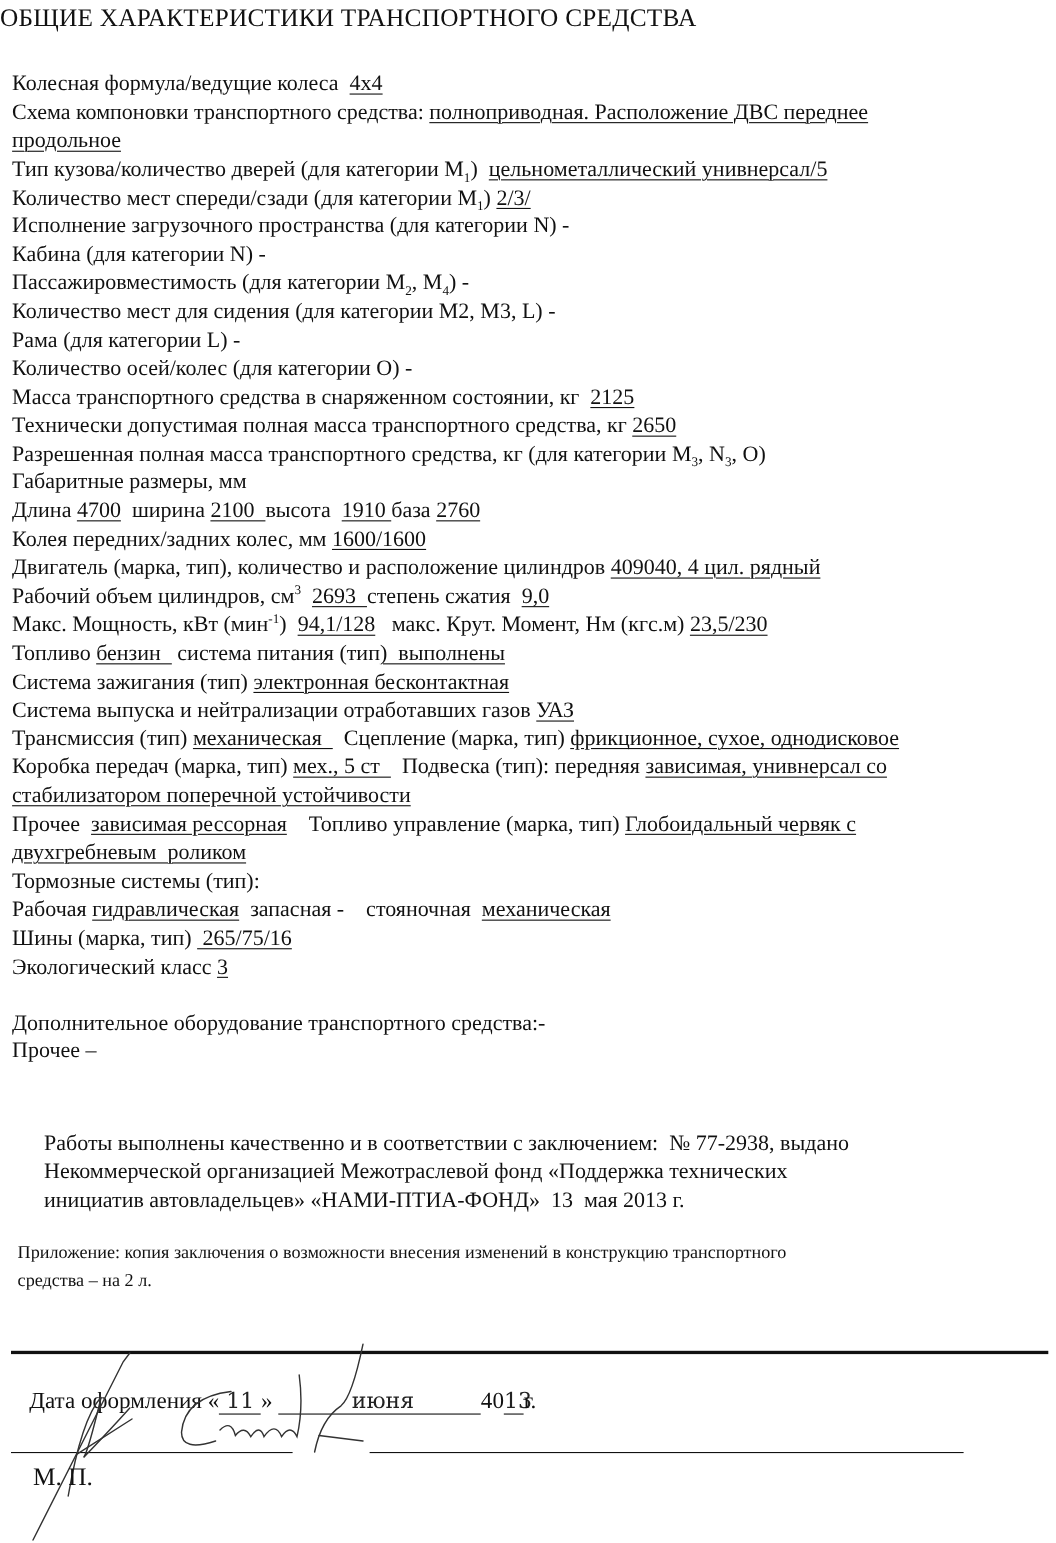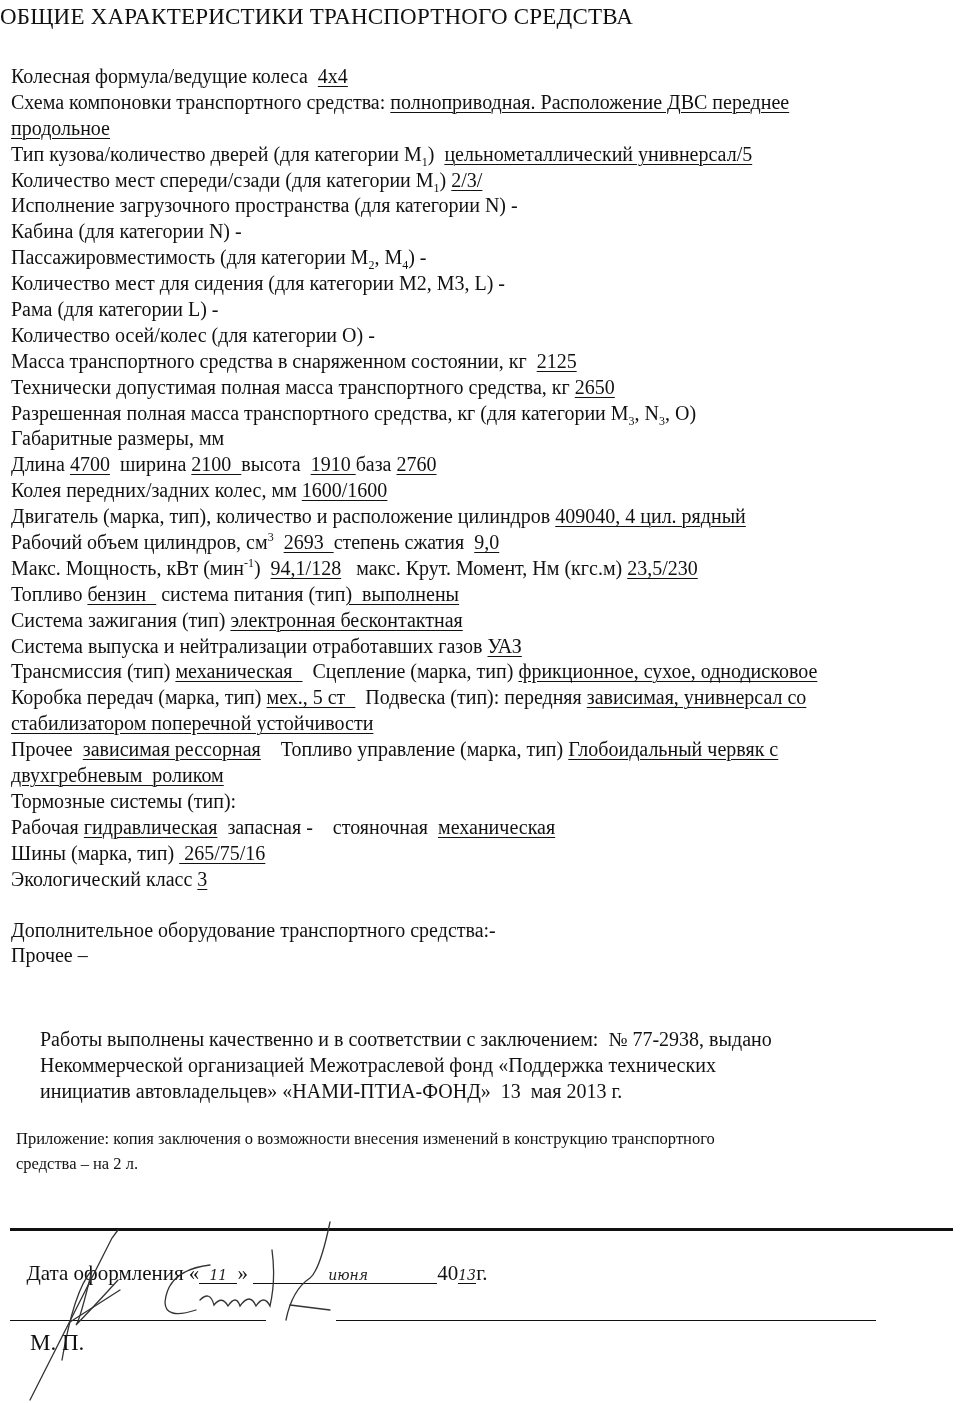--- a/index.html
+++ b/index.html
@@ -20,21 +20,21 @@
   sub, sup { font-size: 12px; line-height: 0; }
   .gap { height: 25px; }
   .para {
     position: absolute; left: 16px; width: 930px;
     font-size: 20px; line-height: 26px; white-space: pre;
   }
   .para1 { top: 1026px; margin-left: 24px; }
   .para2 { top: 1091px; font-size: 16.5px; line-height: 25px; margin-top: 35px; }
   .rule { position: absolute; left: 10px; top: 1228px; width: 943px; height: 3px; background: #111; }
   .date-line { position: absolute; left: 16px; top: 1236px; font-size: 21px; white-space: pre; }
-  .hw { font-style: italic; font-family: "DejaVu Serif", serif; font-size: 14px; color: #222; }
+  .hw { font-family: "DejaVu Serif", serif; font-size: 20px; color: #222; }
   .blank { display: inline-block; border-bottom: 1.3px solid #111; vertical-align: baseline; text-align: center; }
   .sig-line-left { position: absolute; left: 10px; top: 1320px; width: 256px; height: 1.3px; background: #111; }
   .sig-line-right { position: absolute; left: 336px; top: 1320px; width: 540px; height: 1.3px; background: #111; }
   .mp { position: absolute; left: 30px; top: 1330px; font-size: 23px; font-family: Liberation Serif, serif; }
   svg.sig { position: absolute; left: 0; top: 1210px; }
 </style>
 </head>
 <body>
 
 <div class="title">ОБЩИЕ ХАРАКТЕРИСТИКИ ТРАНСПОРТНОГО СРЕДСТВА</div>

